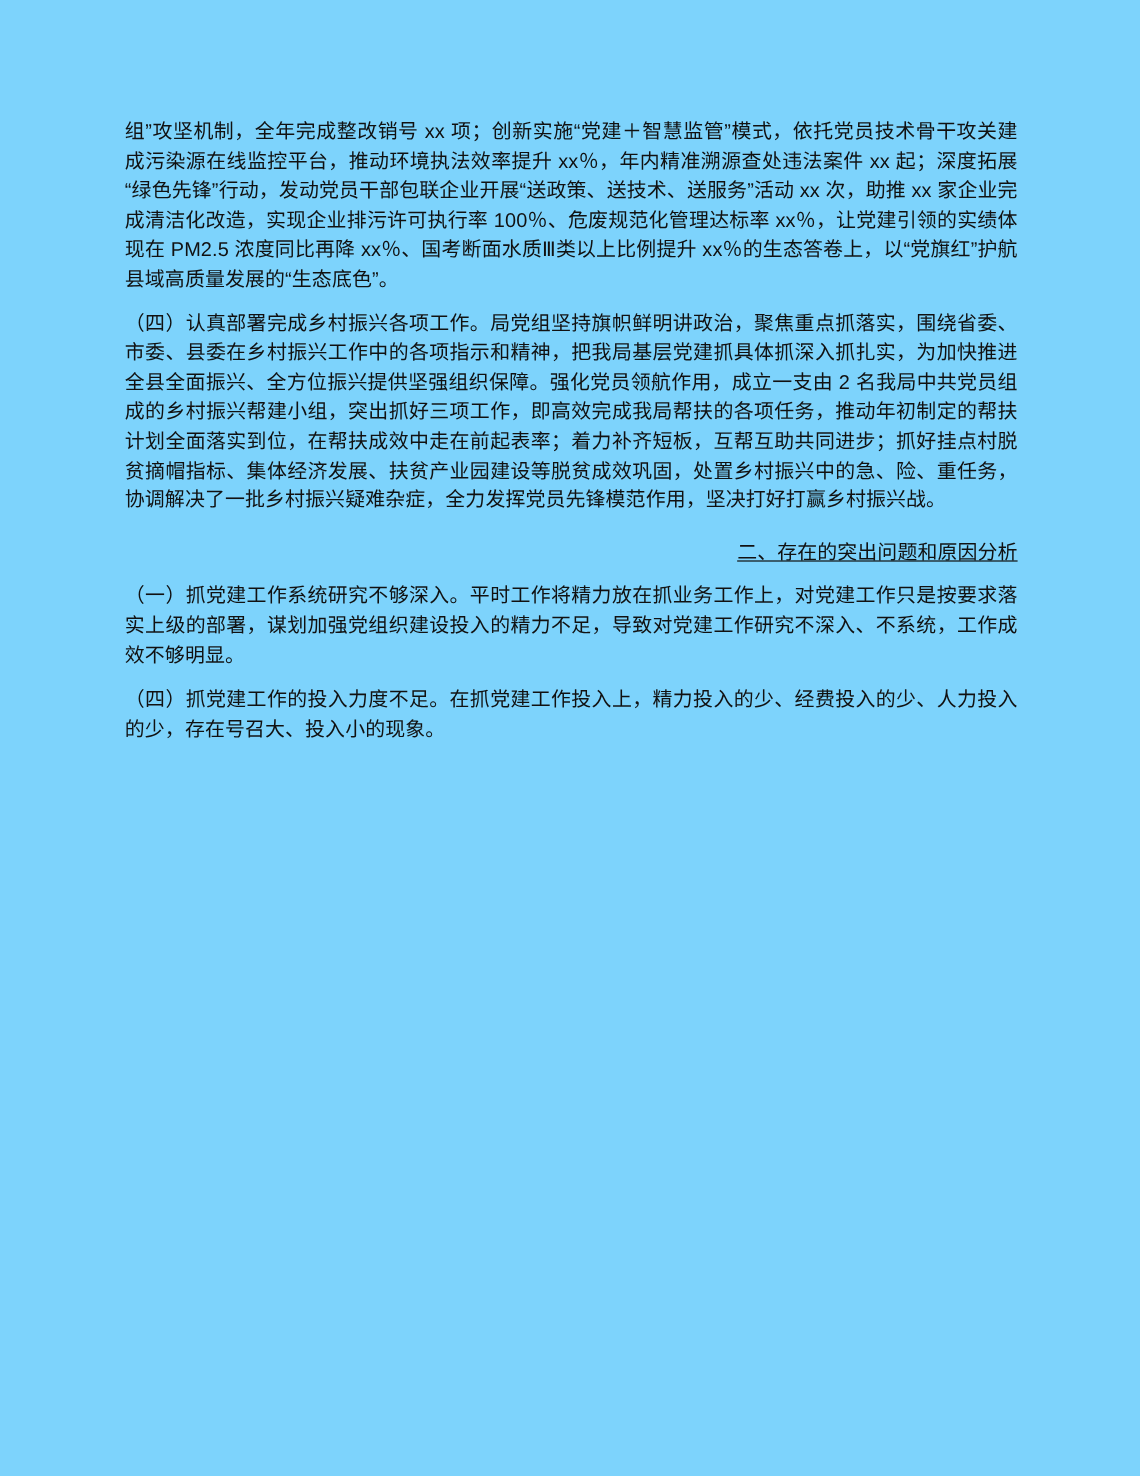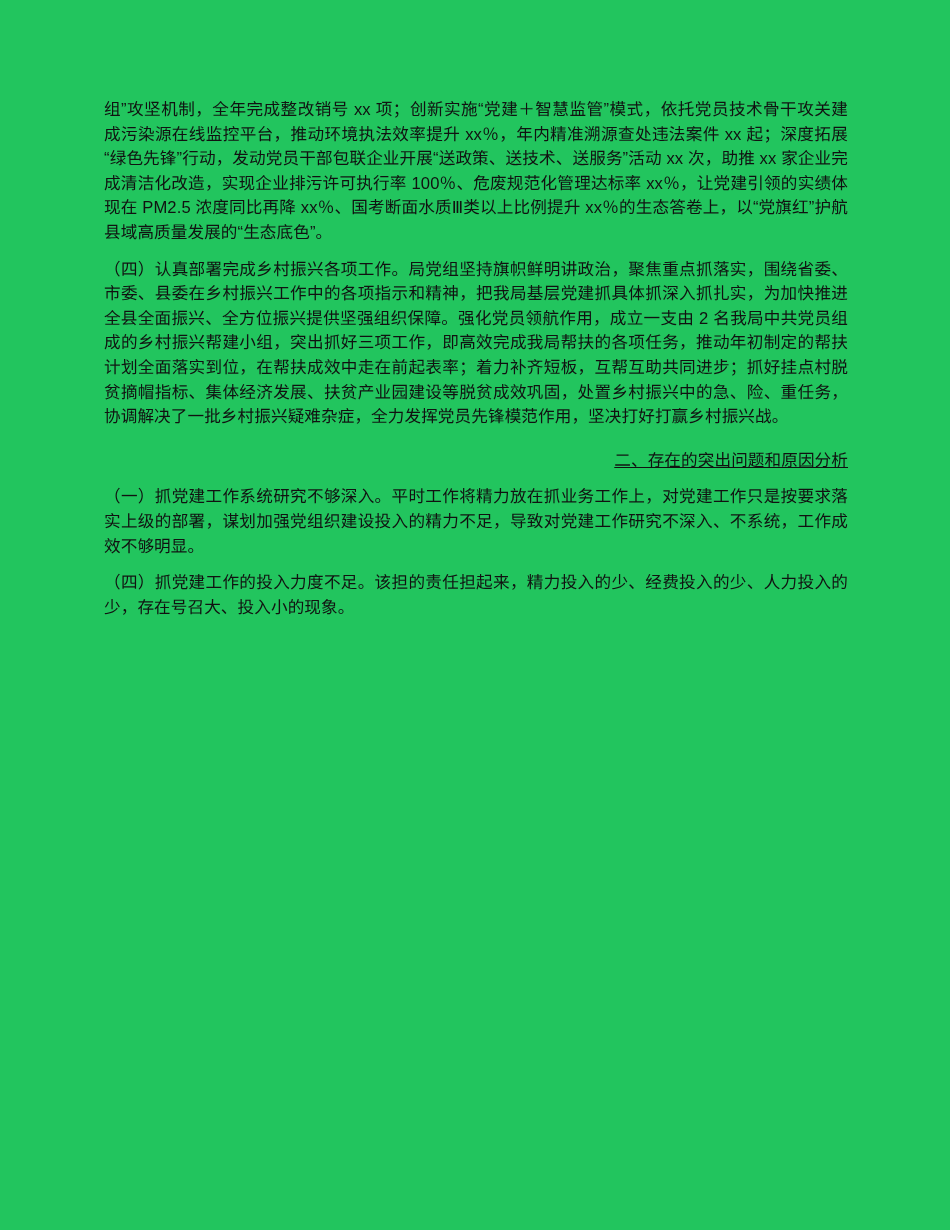--- a/index.html
+++ b/index.html
@@ -71,30 +71,30 @@
   }
 
   
   .section-gap {
     margin-top: 19px;
   }
 </style>
 </head>
 <body>
 
-<div class="page" style="background: #22c55e;">
+<div class="page" style="background: #7dd3fc;">
   <div class="doc-body" style="color: rgb(17, 17, 17);">
 
     <p class="para continuation">组”攻坚机制，全年完成整改销号 xx 项；创新实施“党建＋智慧监管”模式，依托党员技术骨干攻关建成污染源在线监控平台，推动环境执法效率提升 xx％，年内精准溯源查处违法案件 xx 起；深度拓展“绿色先锋”行动，发动党员干部包联企业开展“送政策、送技术、送服务”活动 xx 次，助推 xx 家企业完成清洁化改造，实现企业排污许可执行率 100％、危废规范化管理达标率 xx％，让党建引领的实绩体现在 PM2.5 浓度同比再降 xx％、国考断面水质Ⅲ类以上比例提升 xx％的生态答卷上，以“党旗红”护航县域高质量发展的“生态底色”。</p>
 
     <p class="para sub">（四）认真部署完成乡村振兴各项工作。局党组坚持旗帜鲜明讲政治，聚焦重点抓落实，围绕省委、市委、县委在乡村振兴工作中的各项指示和精神，把我局基层党建抓具体抓深入抓扎实，为加快推进全县全面振兴、全方位振兴提供坚强组织保障。强化党员领航作用，成立一支由 2 名我局中共党员组成的乡村振兴帮建小组，突出抓好三项工作，即高效完成我局帮扶的各项任务，推动年初制定的帮扶计划全面落实到位，在帮扶成效中走在前起表率；着力补齐短板，互帮互助共同进步；抓好挂点村脱贫摘帽指标、集体经济发展、扶贫产业园建设等脱贫成效巩固，处置乡村振兴中的急、险、重任务，协调解决了一批乡村振兴疑难杂症，全力发挥党员先锋模范作用，坚决打好打赢乡村振兴战。</p>
 
     <h2 class="heading section-gap">二、存在的突出问题和原因分析</h2>
 
     <p class="para sub">（一）抓党建工作系统研究不够深入。平时工作将精力放在抓业务工作上，对党建工作只是按要求落实上级的部署，谋划加强党组织建设投入的精力不足，导致对党建工作研究不深入、不系统，工作成效不够明显。</p>
 
 
 
-    <p class="para sub">（四）抓党建工作的投入力度不足。该担的责任担起来，精力投入的少、经费投入的少、人力投入的少，存在号召大、投入小的现象。</p>
+    <p class="para sub">（四）抓党建工作的投入力度不足。在抓党建工作投入上，精力投入的少、经费投入的少、人力投入的少，存在号召大、投入小的现象。</p>
 
 
   </div>
 </div>
 
 </body></html>

